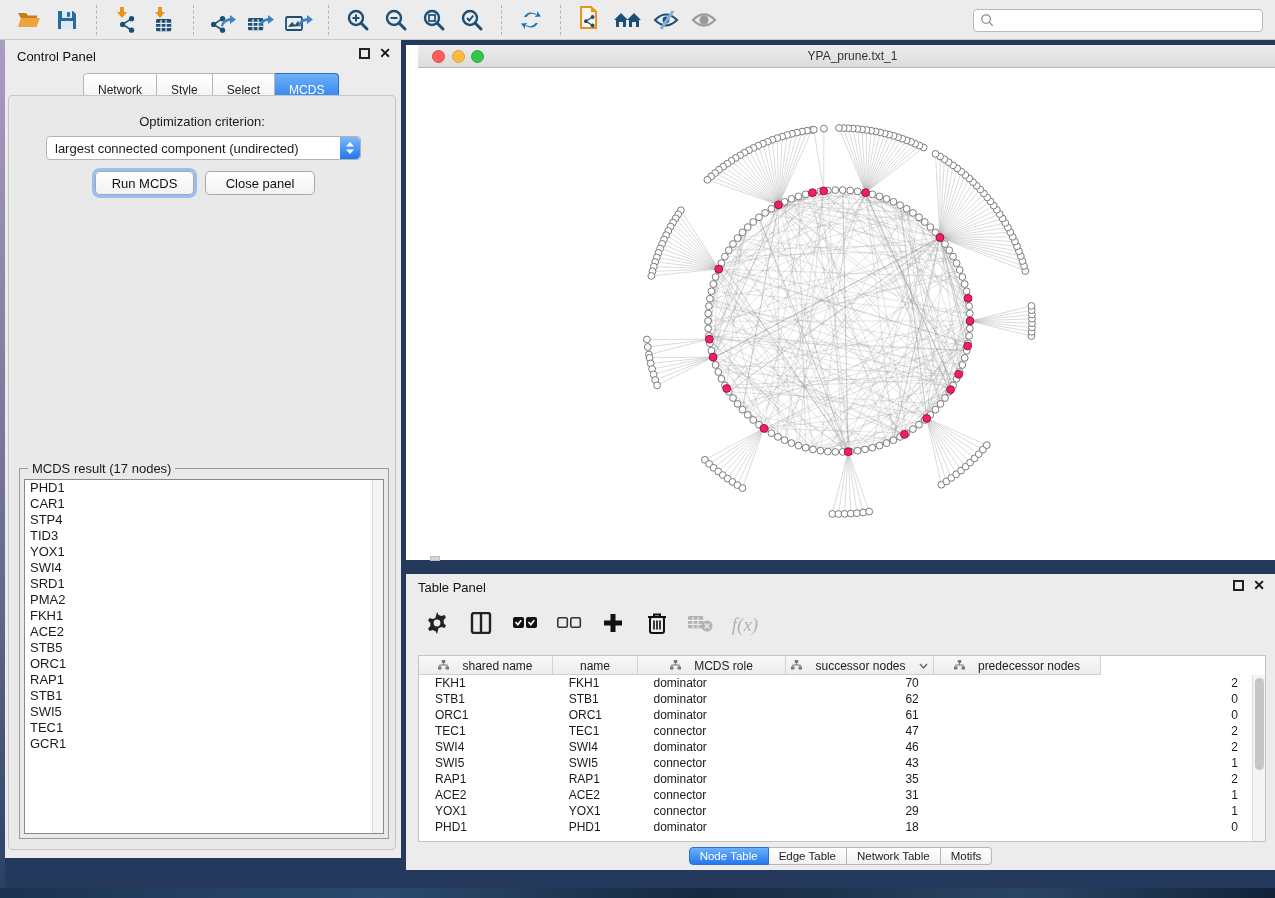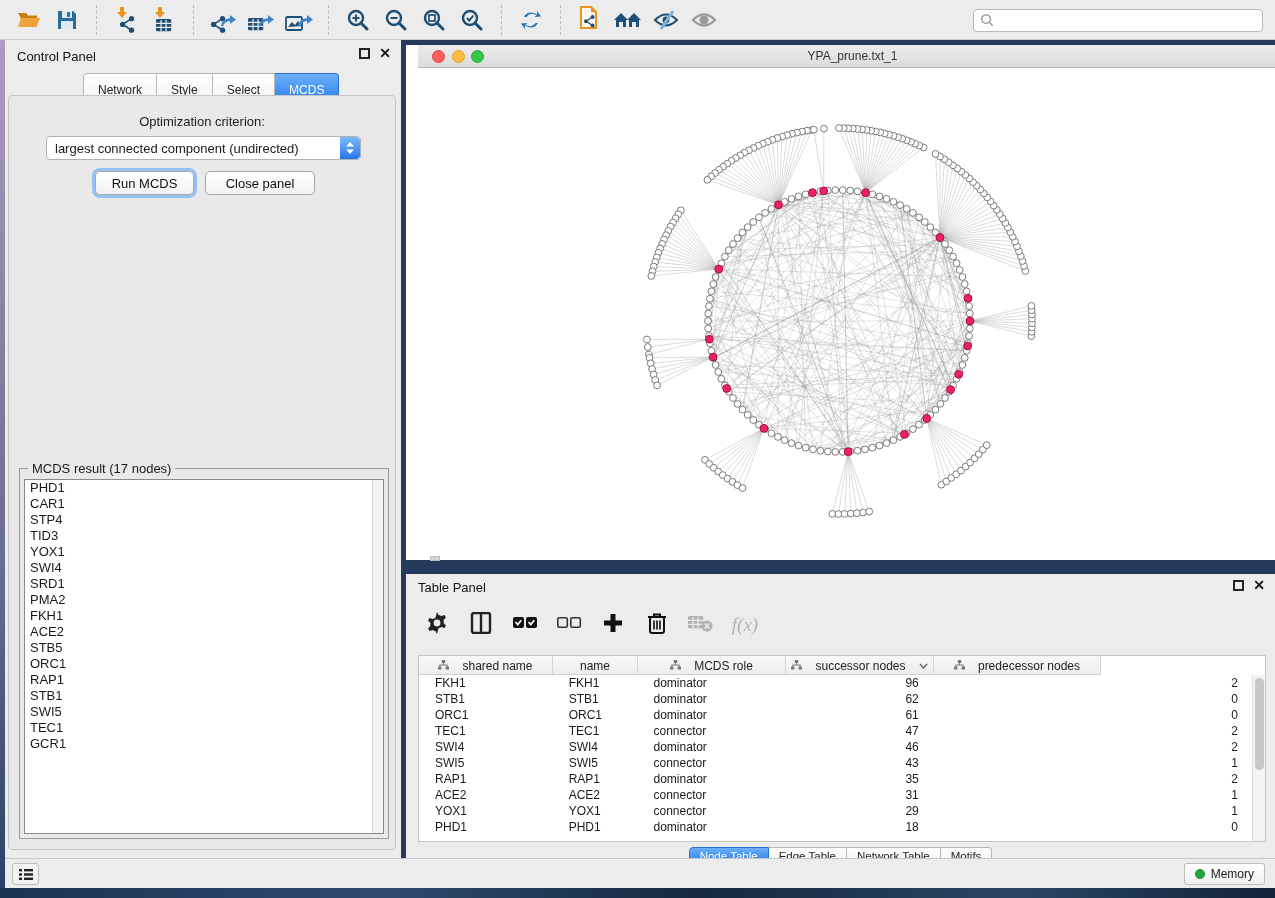--- a/index.html
+++ b/index.html
@@ -1136,21 +1136,21 @@
                 <path d="M5.5,3 v2 M5.5,5 H1.7 v1.5 M5.5,5 h3.8 v1.5" stroke="#777" fill="none"></path>
               </svg></span>
             <span>predecessor nodes</span>
           </div>
         </div>
       <div id="tbody">
           <div class="tr">
             <div class="td" style="width: 134px; text-align: left; padding: 0px 0px 0px 16px;">FKH1</div>
             <div class="td" style="width: 85px; text-align: left; padding: 0px 0px 0px 16px;">FKH1</div>
             <div class="td" style="width: 148px; text-align: left; padding: 0px 0px 0px 16px;">dominator</div>
-            <div class="td" style="width: 148px; text-align: right; padding: 0px 14px 0px 0px;">96</div>
+            <div class="td" style="width: 148px; text-align: right; padding: 0px 14px 0px 0px;">70</div>
             <div class="td" style="width: 320px; text-align: right; padding: 0px 14px 0px 0px;">2</div>
           </div>
           <div class="tr">
             <div class="td" style="width: 134px; text-align: left; padding: 0px 0px 0px 16px;">STB1</div>
             <div class="td" style="width: 85px; text-align: left; padding: 0px 0px 0px 16px;">STB1</div>
             <div class="td" style="width: 148px; text-align: left; padding: 0px 0px 0px 16px;">dominator</div>
             <div class="td" style="width: 148px; text-align: right; padding: 0px 14px 0px 0px;">62</div>
             <div class="td" style="width: 320px; text-align: right; padding: 0px 14px 0px 0px;">0</div>
           </div>
           <div class="tr">
@@ -1215,29 +1215,13 @@
       </div>
     </div>
     <div id="bottom-tabs">
         <div class="bt-tab active">Node Table</div>
         <div class="bt-tab">Edge Table</div>
         <div class="bt-tab">Network Table</div>
         <div class="bt-tab">Motifs</div>
       </div>
   </div>
 
-  <div id="status-bar">
-    <div id="list-btn">
-      <svg width="16" height="13" viewBox="0 0 16 13">
-        <rect x="1" y="1" width="3" height="2.4" fill="#222"></rect>
-          <rect x="6" y="1" width="9" height="2.4" fill="#222"></rect>
-        <rect x="1" y="5.3" width="3" height="2.4" fill="#222"></rect>
-          <rect x="6" y="5.3" width="9" height="2.4" fill="#222"></rect>
-        <rect x="1" y="9.6" width="3" height="2.4" fill="#222"></rect>
-          <rect x="6" y="9.6" width="9" height="2.4" fill="#222"></rect>
-      </svg>
-    </div>
-    <div id="memory-btn">
-      <span id="memory-dot"></span>
-      <span>Memory</span>
-    </div>
-  </div>
 </div>
 
 </body></html>

